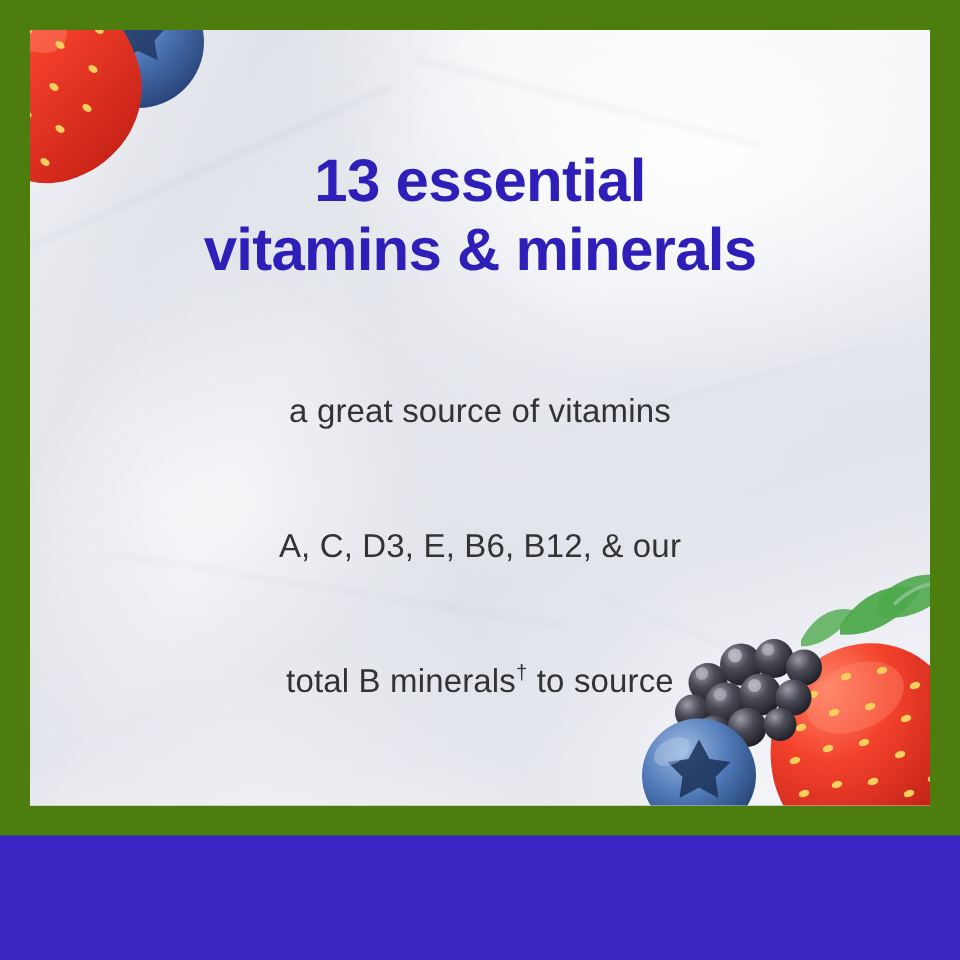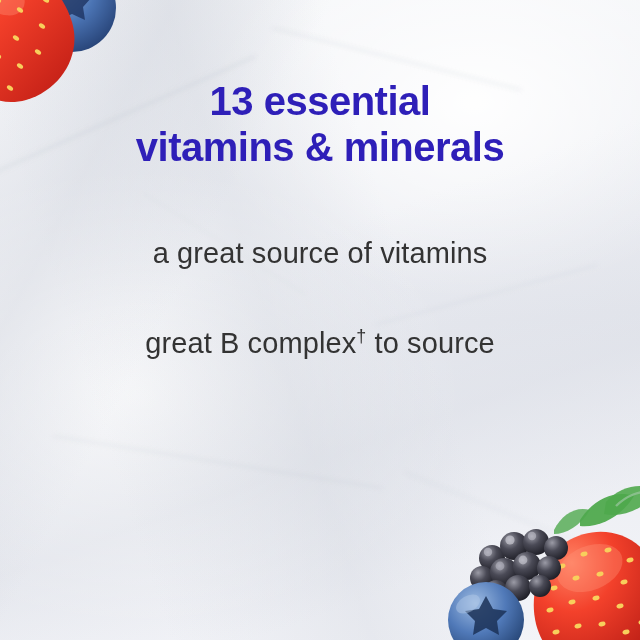--- a/index.html
+++ b/index.html
@@ -8,22 +8,23 @@
   html, body {
     width:640px; height:640px;
     overflow:hidden;
     background:#3B26C4;
     font-family:"Liberation Sans", sans-serif;
   }
 
   
   #panel {
     position:relative;
-    width:640px; height:640px;
-    background:#5eead4;
+    width:640px; height:557px;
+    background:#4d7c0f;
+    padding:20px;
   }
 
   
   #canvas {
     position:relative;
     width:100%; height:100%;
     overflow:hidden;
     background:#eceef3;
     background-image:
       linear-gradient(118deg, rgba(255,255,255,0) 0%, rgba(202,206,216,.34) 18%, rgba(255,255,255,0) 34%),
@@ -63,21 +64,21 @@
     font-size:40px;
     line-height:46px;
     letter-spacing:-.5px;
     white-space:pre-line;
   }
   #headline-primary { margin-top:78px; }
 
   .body-copy {
     color:#333333;
     font-weight:300;
-    font-size:29px;
+    font-size:22px;
     line-height:45px;
     letter-spacing:.1px;
     white-space:pre-line;
     margin-top:16px;
   }
 
   sup.dagger { font-size:.62em; vertical-align:super; line-height:0; }
 
   
   .fruit-cluster { position:absolute; z-index:3; pointer-events:none; }
@@ -215,19 +216,20 @@
       <ellipse cx="38" cy="120" rx="13" ry="8" fill="#B5CCE8" opacity=".45" transform="rotate(-30 38 120)"></ellipse>
     </svg>
 
     <div id="content">
 
       <div class="headline" id="headline-primary">13 essential
 vitamins &amp; minerals</div>
 
       <div class="body-copy">
         <div>a great source of vitamins</div>
-        <div><span>great B complex</span><sup class="dagger">†</sup><span> to source</span></div>
+        <div>A, C, D3, E, B6, B12, &amp; our</div>
+        <div><span>total B minerals</span><sup class="dagger">†</sup><span> to source</span></div>
       </div>
 
     </div>
 
   </div>
 </div>
 
 </body></html>

